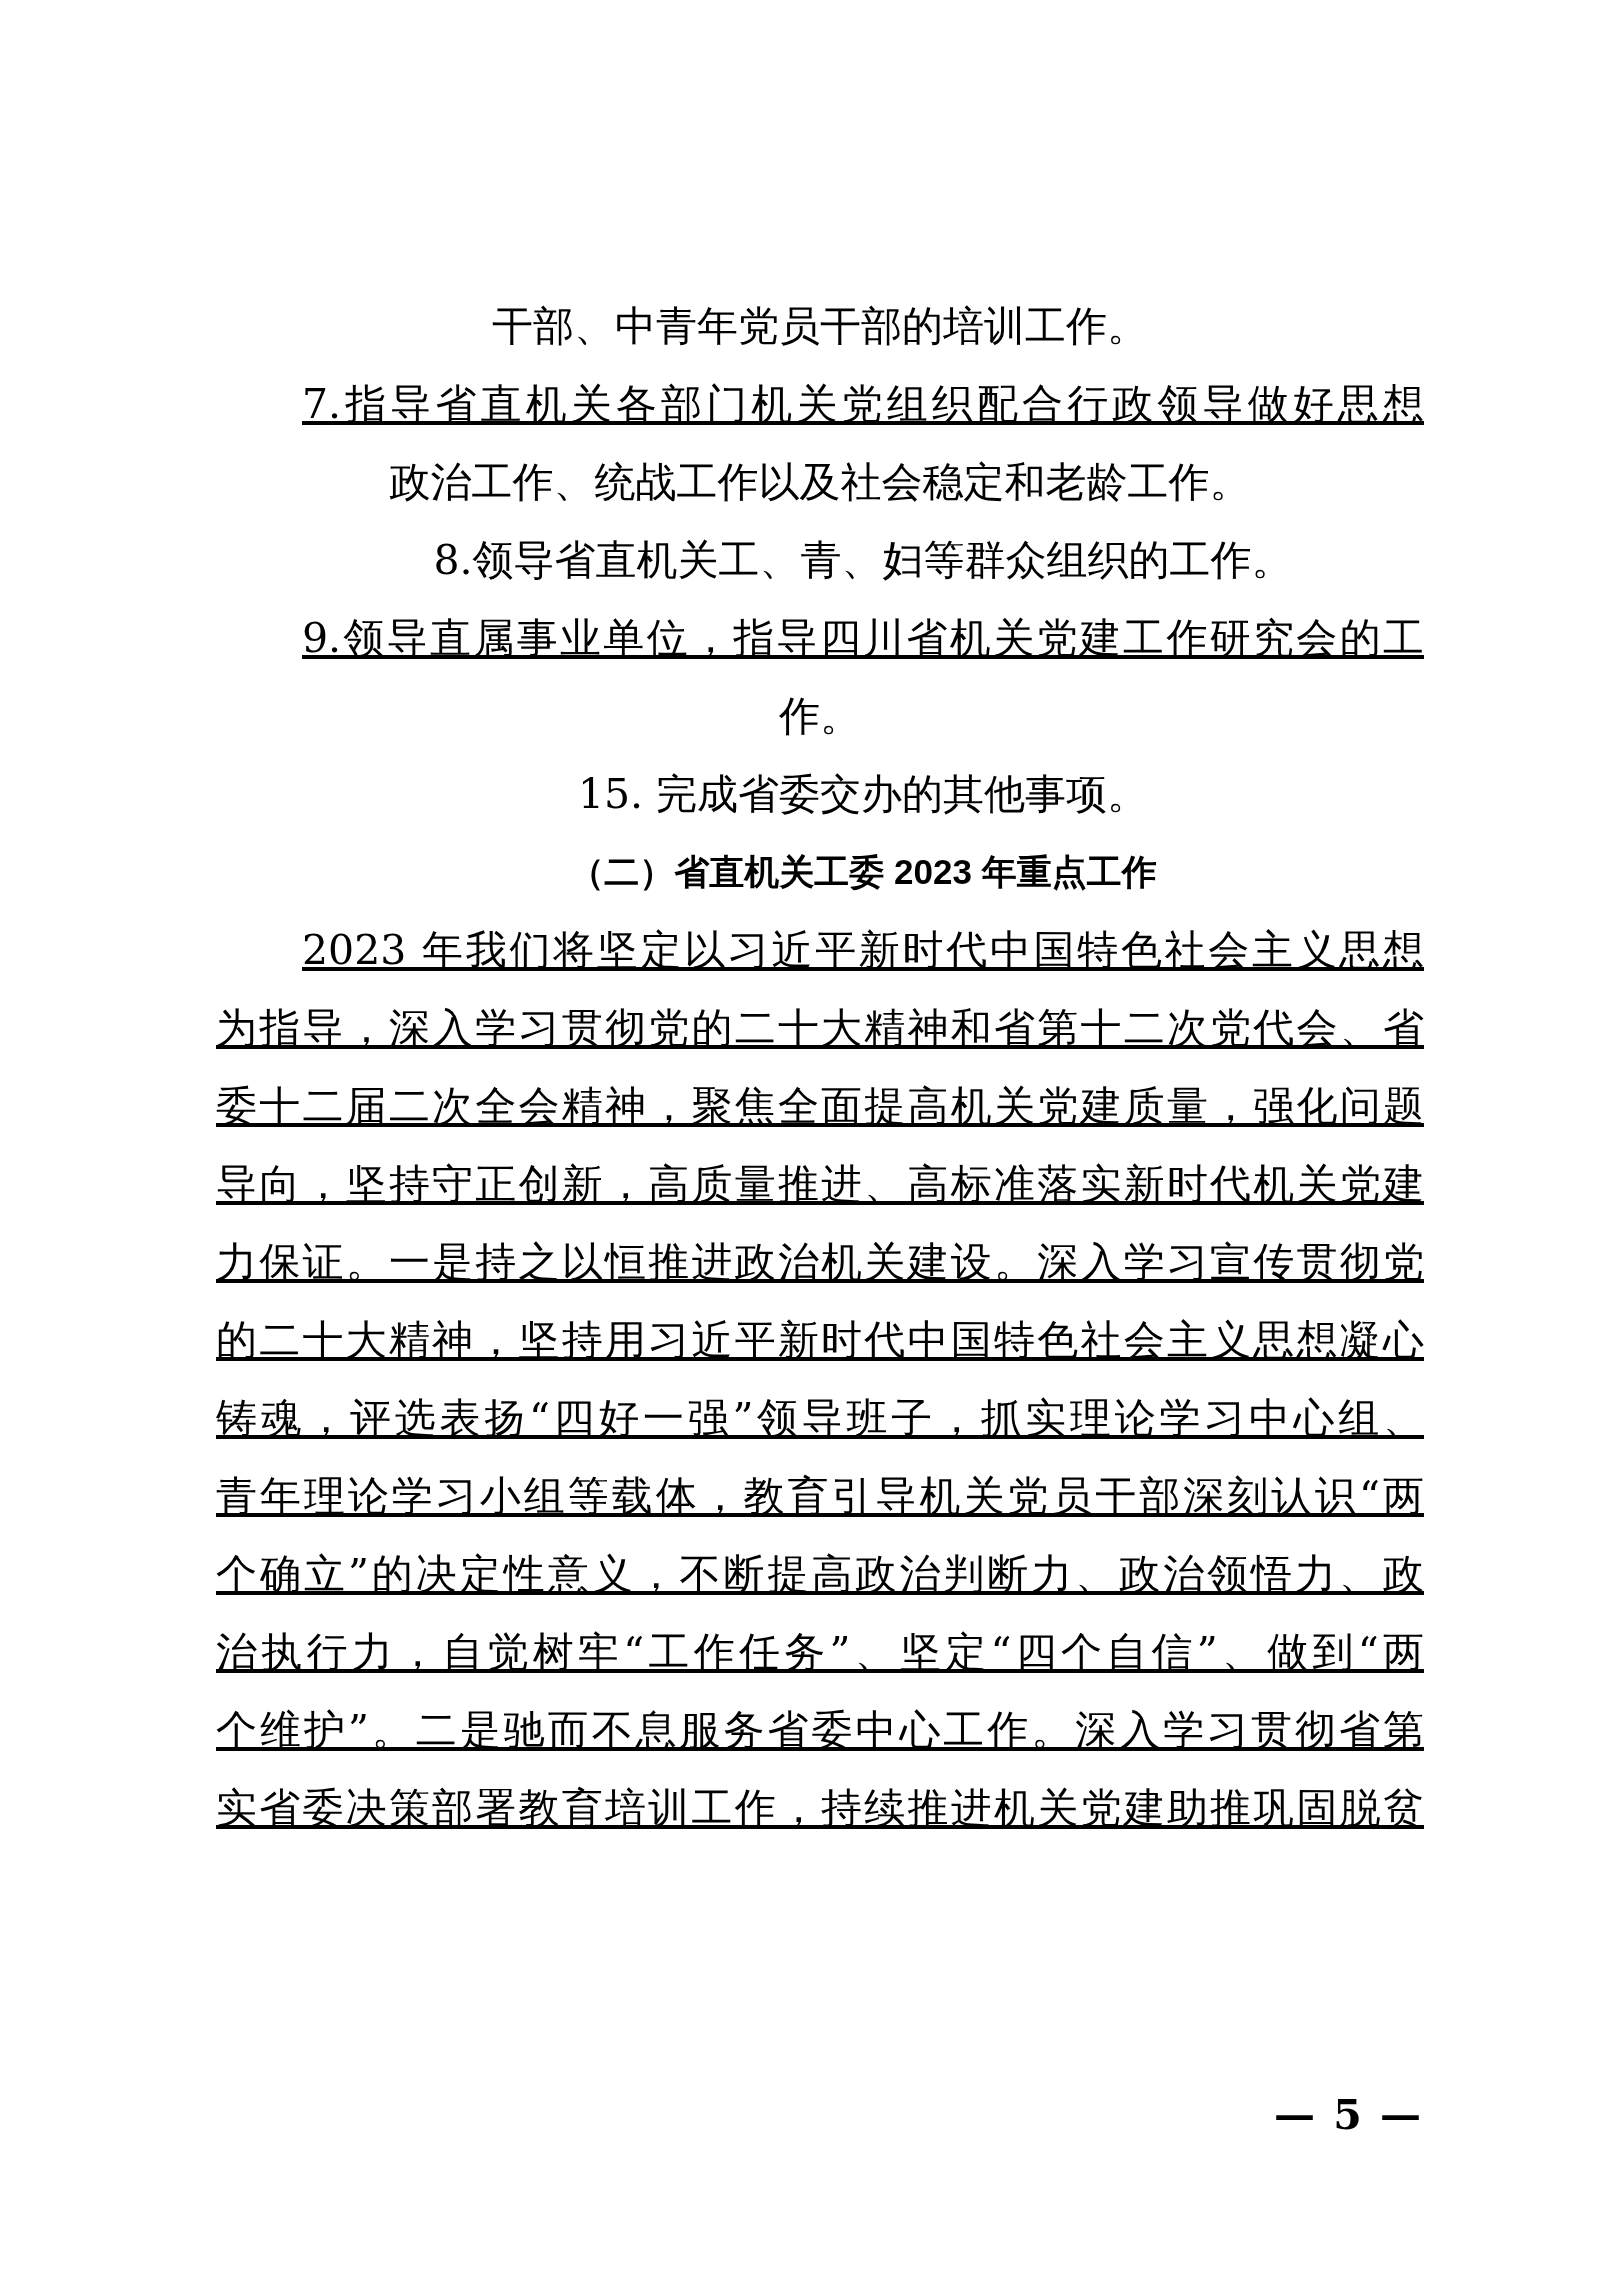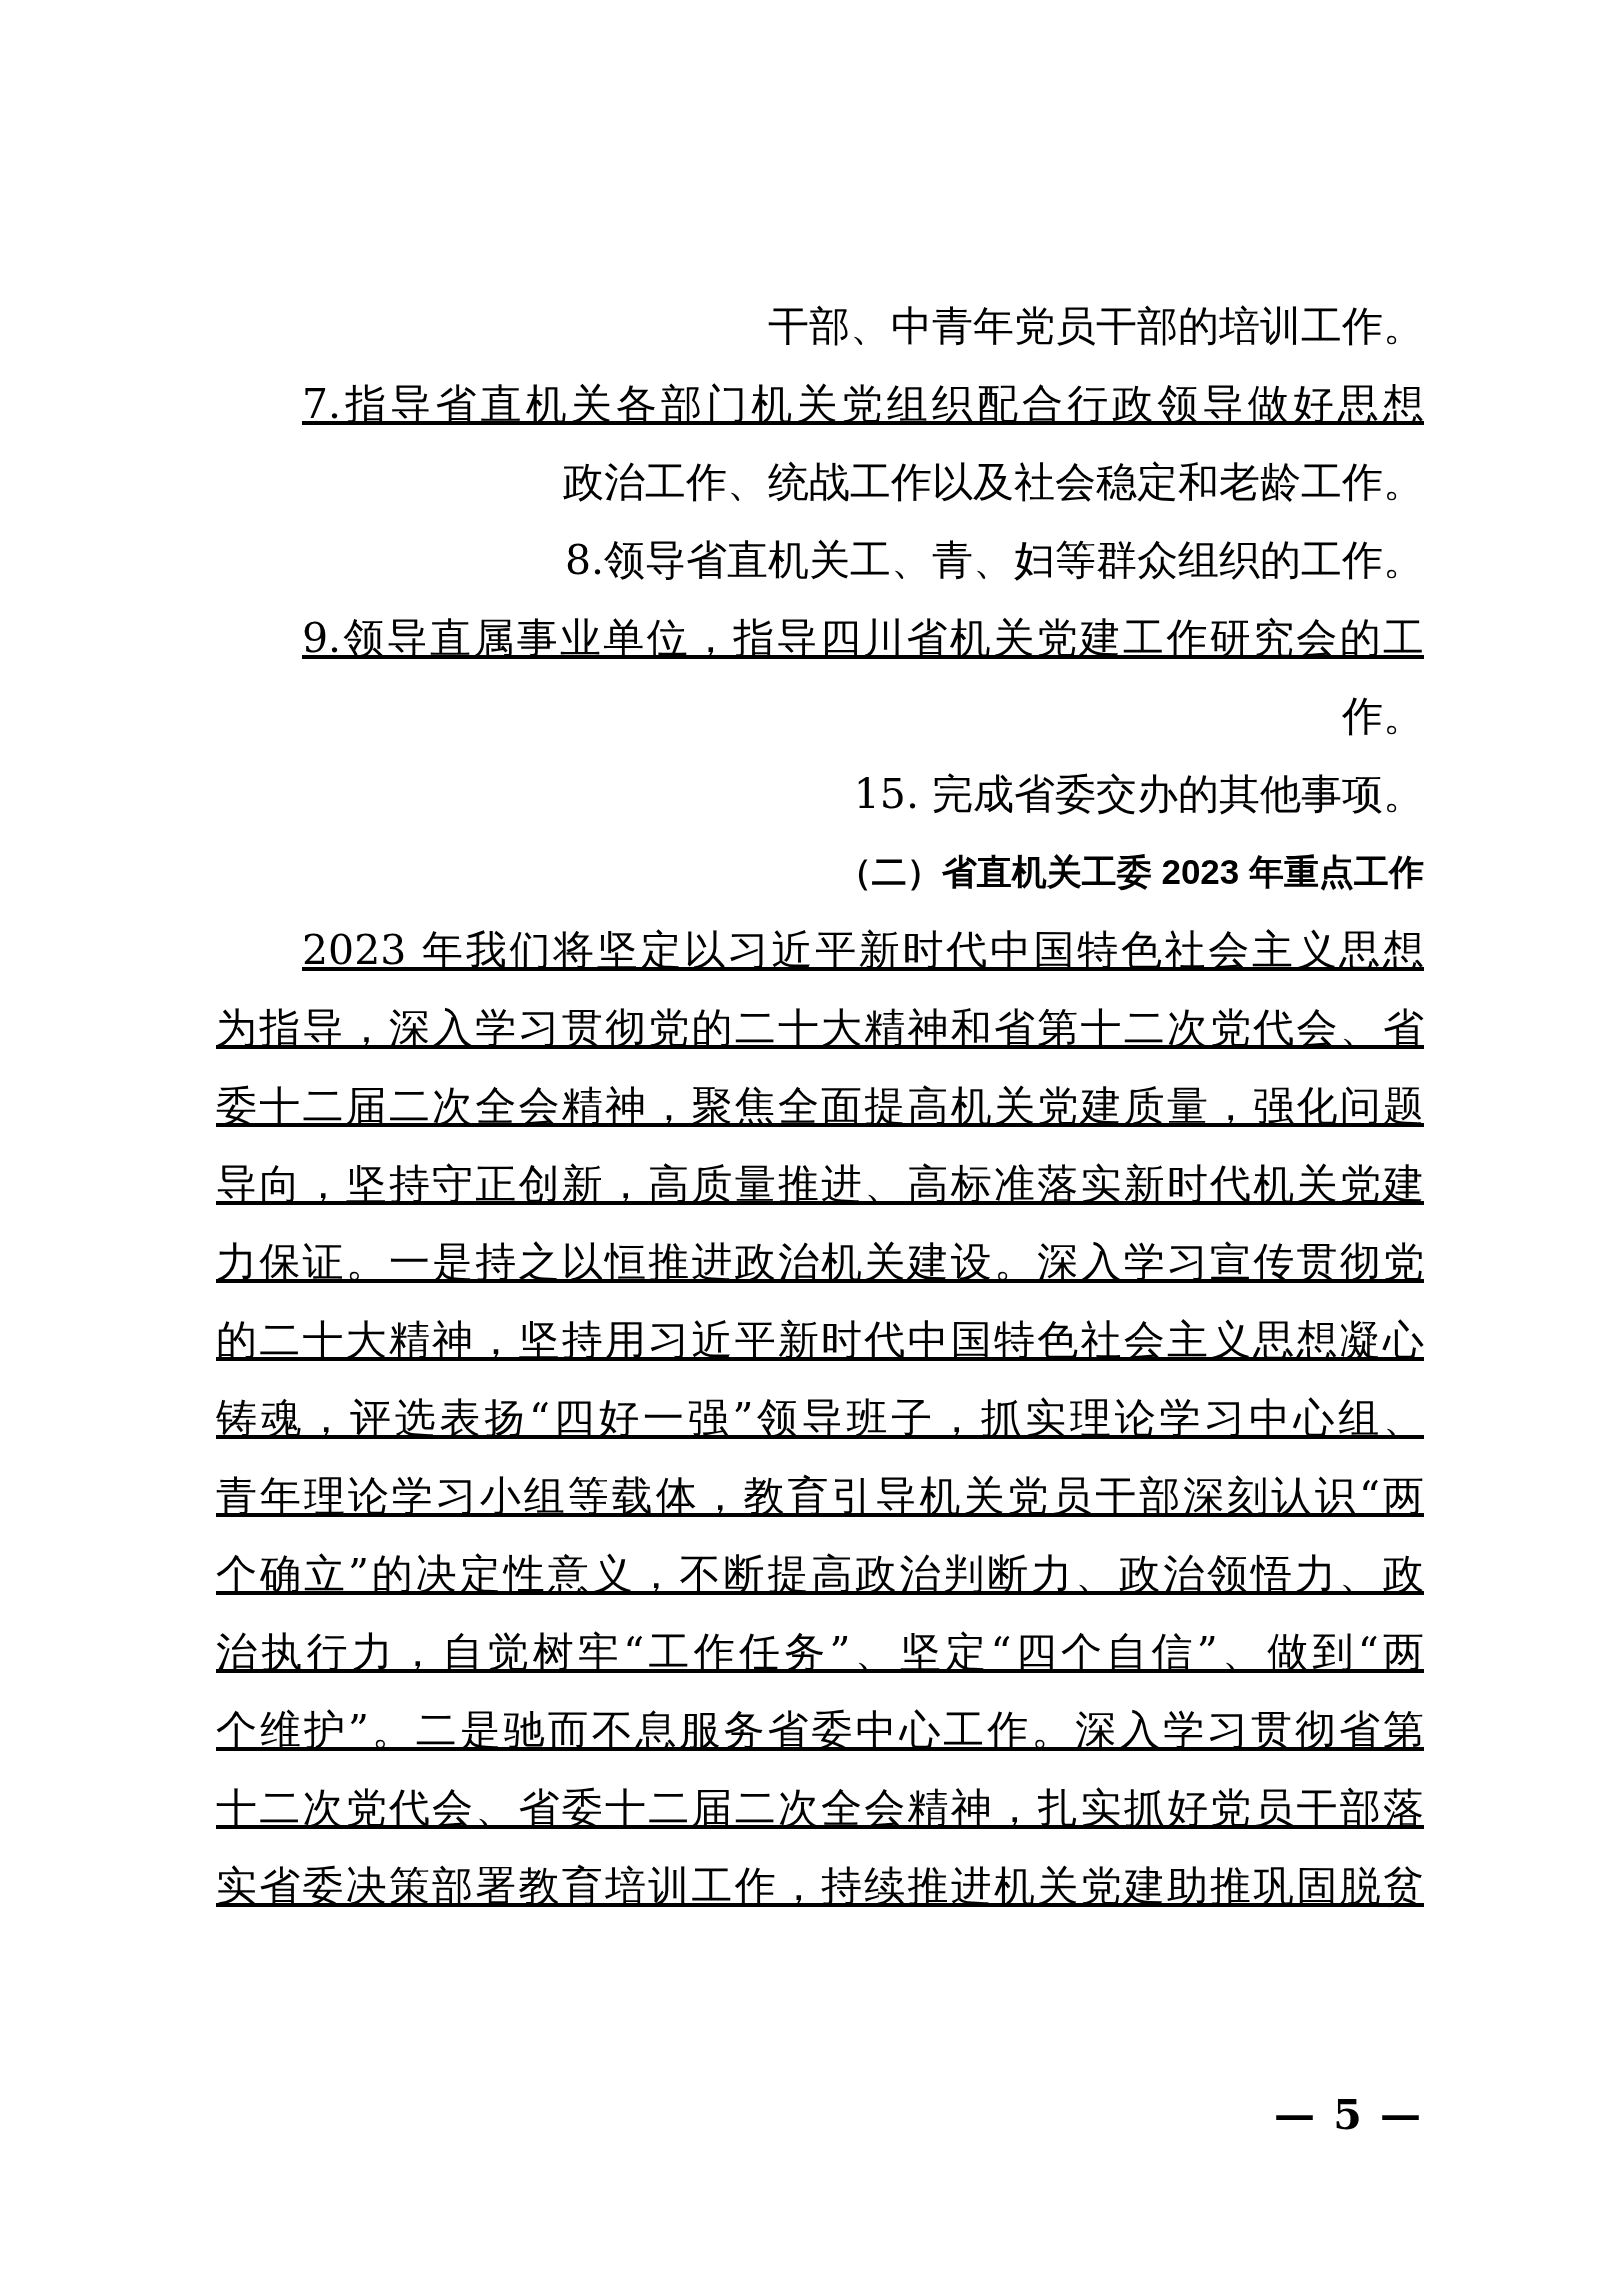--- a/index.html
+++ b/index.html
@@ -17,21 +17,21 @@
     position: absolute;
     left: 216px;
     top: 287px;
     width: 1208px;
   }
   .line {
     height: 78px;
     line-height: 78px;
     font-size: 41px;
     letter-spacing: 0;
-    text-align: right;
+    text-align: center;
     overflow: visible;
   }
   .line.stretch {
     text-align: justify;
     text-align-last: justify;
     text-justify: inter-character;
     text-decoration: underline;
   }
   .line.indent {
     padding-left: 86px;
@@ -70,18 +70,17 @@
       <div class="line stretch">为指导，深入学习贯彻党的二十大精神和省第十二次党代会、省</div>
       <div class="line stretch">委十二届二次全会精神，聚焦全面提高机关党建质量，强化问题</div>
       <div class="line stretch">导向，坚持守正创新，高质量推进、高标准落实新时代机关党建</div>
       <div class="line stretch">力保证。一是持之以恒推进政治机关建设。深入学习宣传贯彻党</div>
       <div class="line stretch">的二十大精神，坚持用习近平新时代中国特色社会主义思想凝心</div>
       <div class="line stretch">铸魂，评选表扬“四好一强”领导班子，抓实理论学习中心组、</div>
       <div class="line stretch">青年理论学习小组等载体，教育引导机关党员干部深刻认识“两</div>
       <div class="line stretch">个确立”的决定性意义，不断提高政治判断力、政治领悟力、政</div>
       <div class="line stretch">治执行力，自觉树牢“工作任务”、坚定“四个自信”、做到“两</div>
       <div class="line stretch">个维护”。二是驰而不息服务省委中心工作。深入学习贯彻省第</div>
-      <div class="line stretch">十二次党代会、省委十二届二次全会精神，扎实抓好党员干部落</div>
       <div class="line stretch">实省委决策部署教育培训工作，持续推进机关党建助推巩固脱贫</div>
     </div>
   <div class="footer">— 5 —</div>
 </div>
 
 
 </body></html>

